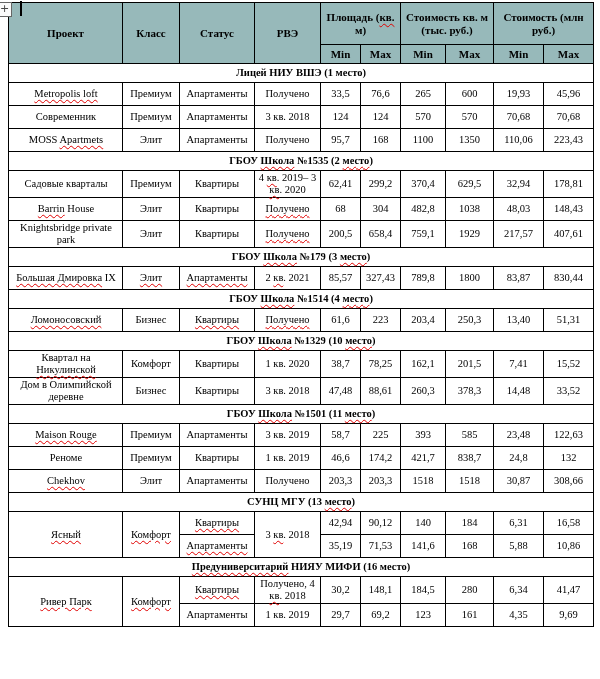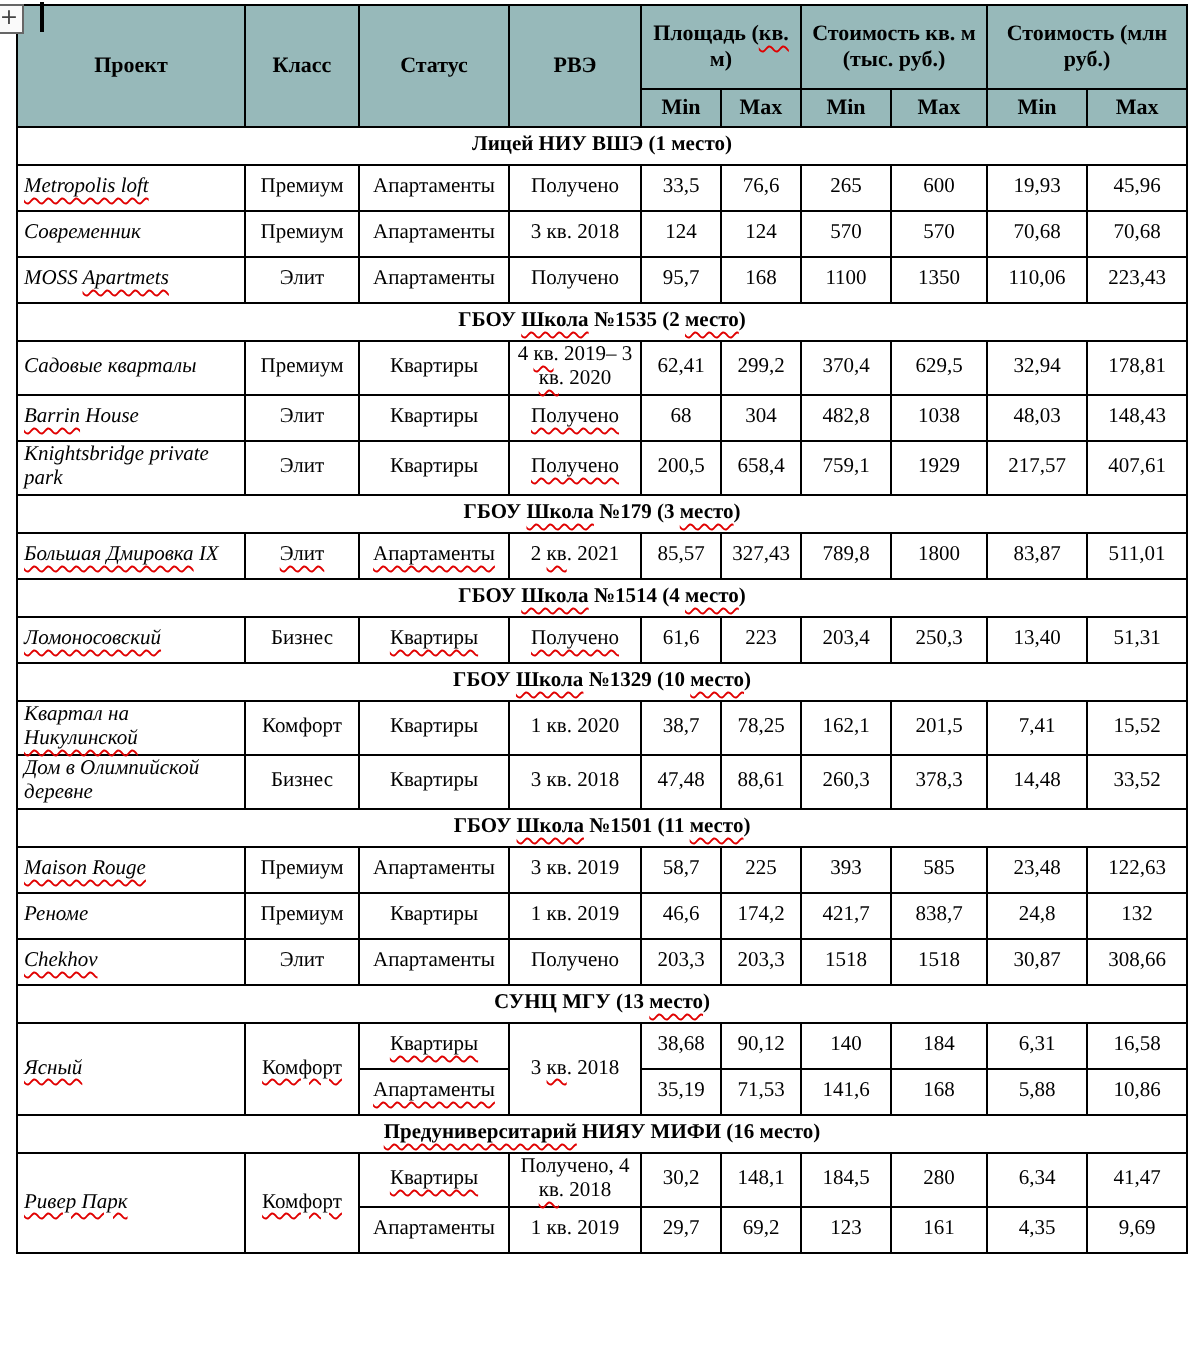--- a/index.html
+++ b/index.html
@@ -21,21 +21,21 @@
     text-decoration:underline;text-decoration-thickness:1px;
   }
   table{border-collapse:collapse;margin-left:8px;width:586px;table-layout:fixed;}
   th,td{
     border:1px solid #000;font-size:10.5px;line-height:12px;
     padding:1px 2px;text-align:center;vertical-align:middle;
   }
   th{font-weight:bold;font-size:11px;line-height:12.5px;}
   thead tr:first-child th{height:39px;}
   thead tr:last-child th{height:16px;}
-  td.p{text-align:left;padding-left:3px;font-style:italic;}
+  td.p{text-align:center;padding-left:3px;}
   tr.data td{height:20px;}
   tr.section td{font-weight:bold;height:16px;}
   .ms{
     text-decoration-line:underline;text-decoration-style:wavy;
     text-decoration-thickness:1px;text-underline-offset:2px;margin-top:36px;
   }
 </style>
 <style>.ms{text-decoration-color:#e00000;} th{background:#97b9ba;} th,td{border-color:#000000;}</style></head>
 <body>
 
@@ -160,21 +160,21 @@
         <tr class="data">
           <td class="p" rowspan="1"><span class="ms">Большая Дмировка</span><span> IX</span></td>
           <td rowspan="1"><span class="ms">Элит</span></td>
           <td><span class="ms">Апартаменты</span></td>
           <td><span>2 </span><span class="ms">кв</span><span>. 2021</span></td>
           <td>85,57</td>
           <td>327,43</td>
           <td>789,8</td>
           <td>1800</td>
           <td>83,87</td>
-          <td>511,01</td>
+          <td>830,44</td>
         </tr>
         <tr class="section">
           <td colspan="10"><span>ГБОУ </span><span class="ms">Школа</span><span> №1514 (4 </span><span class="ms">место</span><span>)</span></td>
         </tr>
         <tr class="data">
           <td class="p" rowspan="1"><span class="ms">Ломоносовский</span></td>
           <td rowspan="1">Бизнес</td>
           <td><span class="ms">Квартиры</span></td>
           <td><span class="ms">Получено</span></td>
           <td>61,6</td>
@@ -251,21 +251,21 @@
           <td>308,66</td>
         </tr>
         <tr class="section">
           <td colspan="10"><span>СУНЦ МГУ (13 </span><span class="ms">место</span><span>)</span></td>
         </tr>
         <tr class="data">
           <td class="p" rowspan="2"><span class="ms">Ясный</span></td>
           <td rowspan="2"><span class="ms">Комфорт</span></td>
           <td><span class="ms">Квартиры</span></td>
           <td rowspan="2"><span>3 </span><span class="ms">кв</span><span>. 2018</span></td>
-          <td>38,68</td>
+          <td>42,94</td>
           <td>90,12</td>
           <td>140</td>
           <td>184</td>
           <td>6,31</td>
           <td>16,58</td>
         </tr>
         <tr class="data">
           <td><span class="ms">Апартаменты</span></td>
           <td>35,19</td>
           <td>71,53</td>

